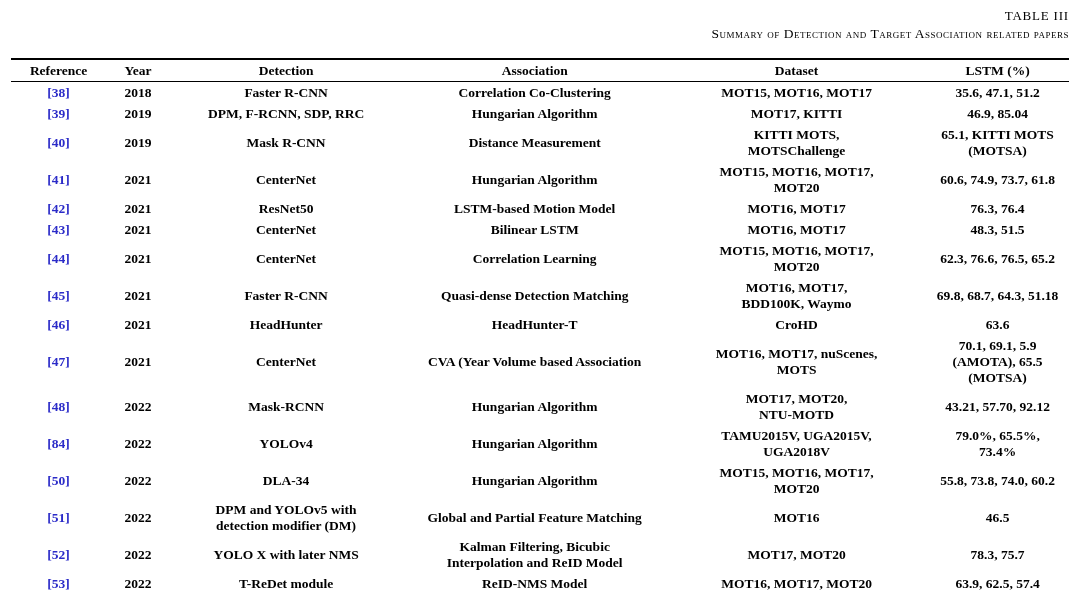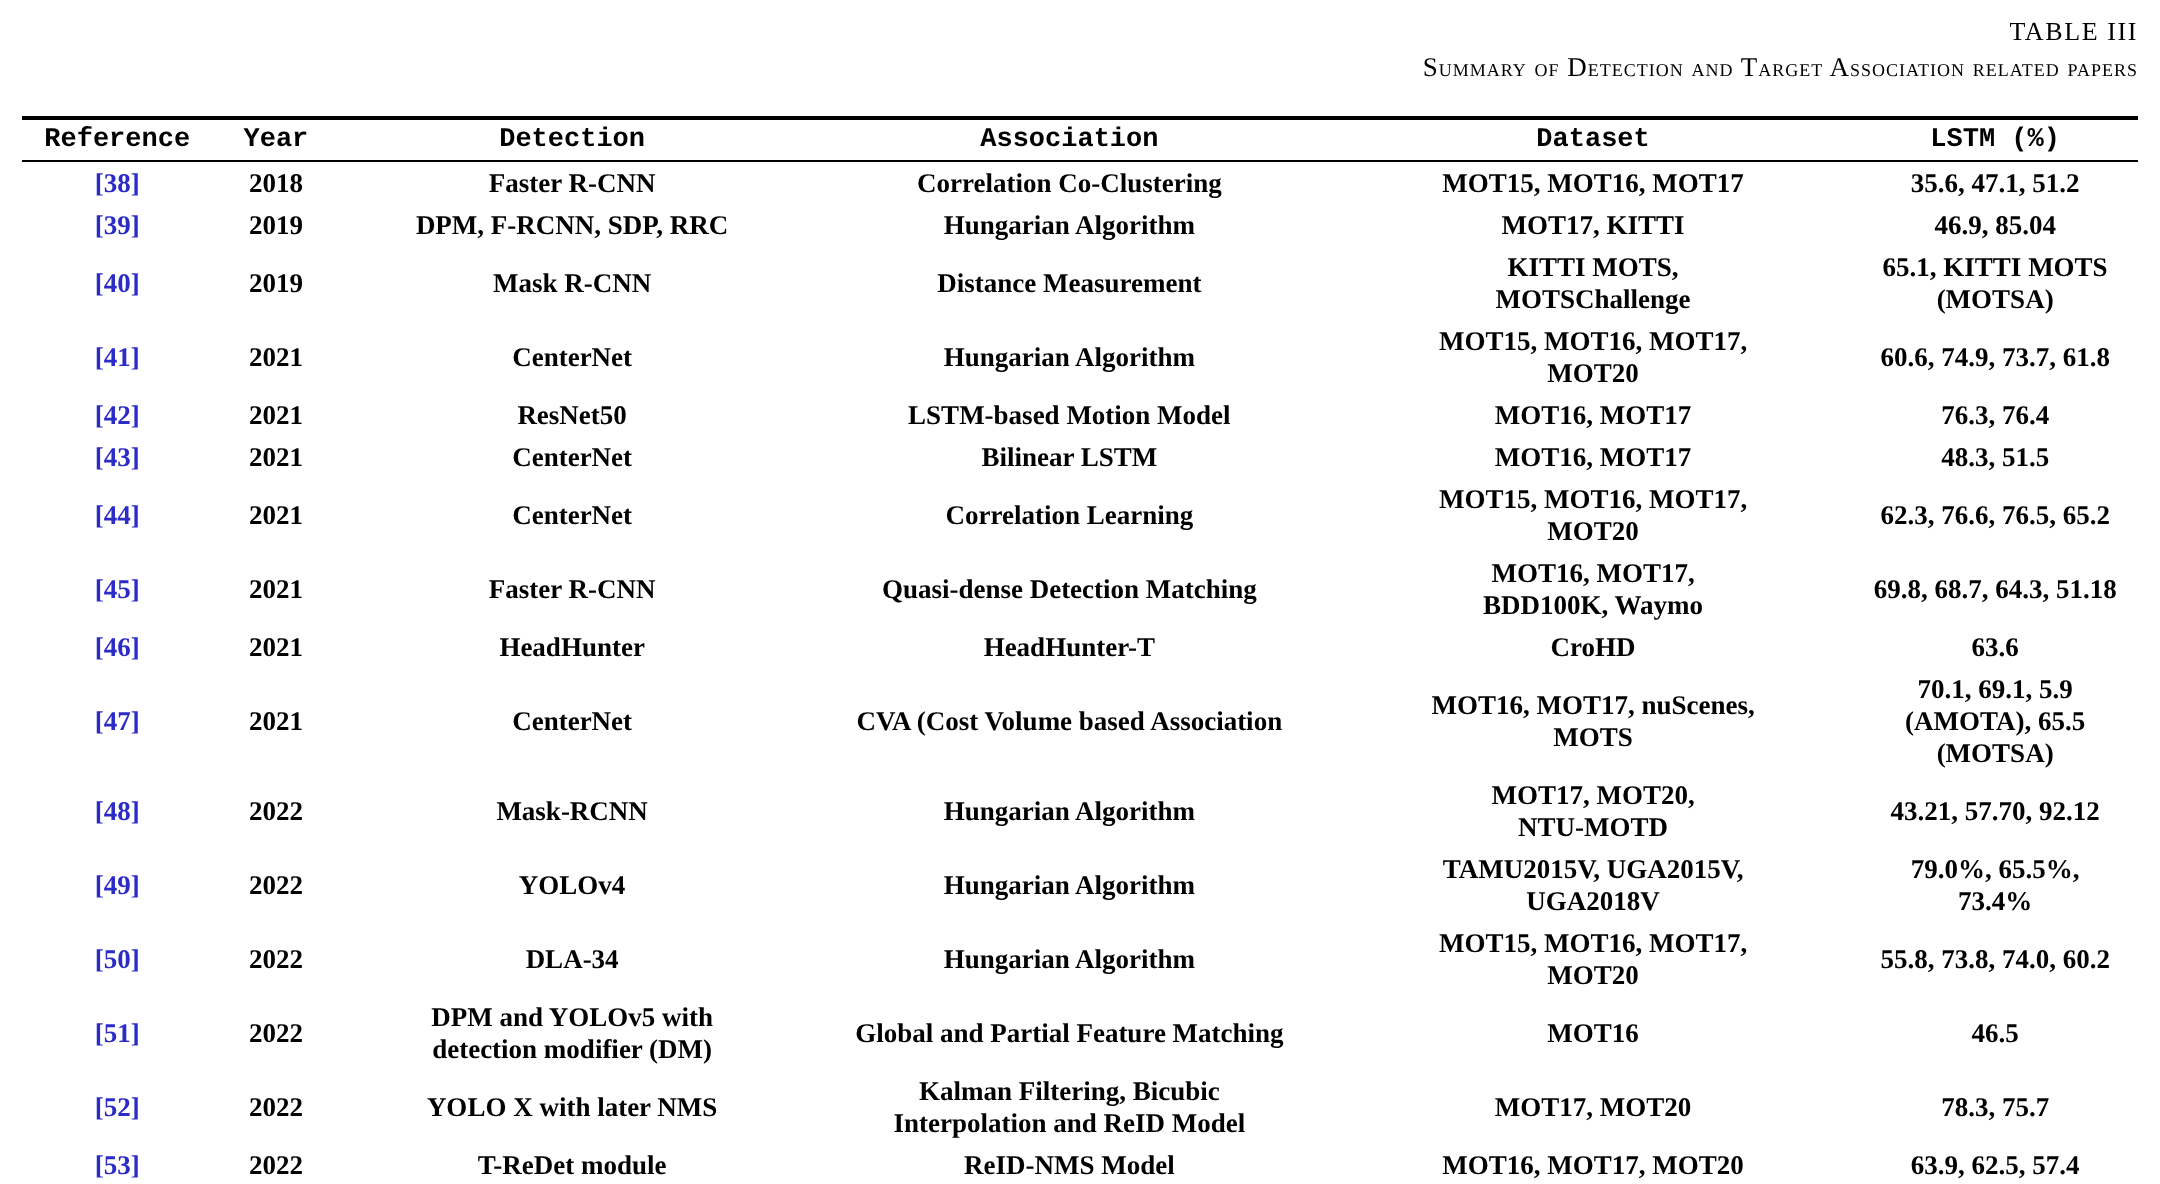--- a/index.html
+++ b/index.html
@@ -33,21 +33,20 @@
     border-bottom: 2px solid #000;
     font-weight: bold;
     table-layout: fixed;
   }
   table.paper-table thead tr { border-bottom: 1.5px solid #000; }
   table.paper-table th {
     font-size: 13.5px;
     padding: 3px 4px 2px 4px;
     text-align: center;
     font-weight: bold;
-    font-family: Liberation Mono, monospace;
   }
   table.paper-table td {
     font-size: 13.5px;
     line-height: 16px;
     padding: 2.5px 6px;
     text-align: center;
     vertical-align: middle;
     white-space: pre-line;
   }
   
@@ -158,38 +157,38 @@
           <td>2021</td>
           <td>HeadHunter</td>
           <td>HeadHunter-T</td>
           <td>CroHD</td>
           <td>63.6</td>
         </tr>
         <tr>
           <td><span class="ref-link">[47]</span></td>
           <td>2021</td>
           <td>CenterNet</td>
-          <td>CVA (Cost Volume based Association</td>
+          <td>CVA (Year Volume based Association</td>
           <td>MOT16, MOT17, nuScenes,
 MOTS</td>
           <td>70.1, 69.1, 5.9
 (AMOTA), 65.5
 (MOTSA)</td>
         </tr>
         <tr>
           <td><span class="ref-link">[48]</span></td>
           <td>2022</td>
           <td>Mask-RCNN</td>
           <td>Hungarian Algorithm</td>
           <td>MOT17, MOT20,
 NTU-MOTD</td>
           <td>43.21, 57.70, 92.12</td>
         </tr>
         <tr>
-          <td><span class="ref-link">[49]</span></td>
+          <td><span class="ref-link">[84]</span></td>
           <td>2022</td>
           <td>YOLOv4</td>
           <td>Hungarian Algorithm</td>
           <td>TAMU2015V, UGA2015V,
 UGA2018V</td>
           <td>79.0%, 65.5%,
 73.4%</td>
         </tr>
         <tr>
           <td><span class="ref-link">[50]</span></td>

